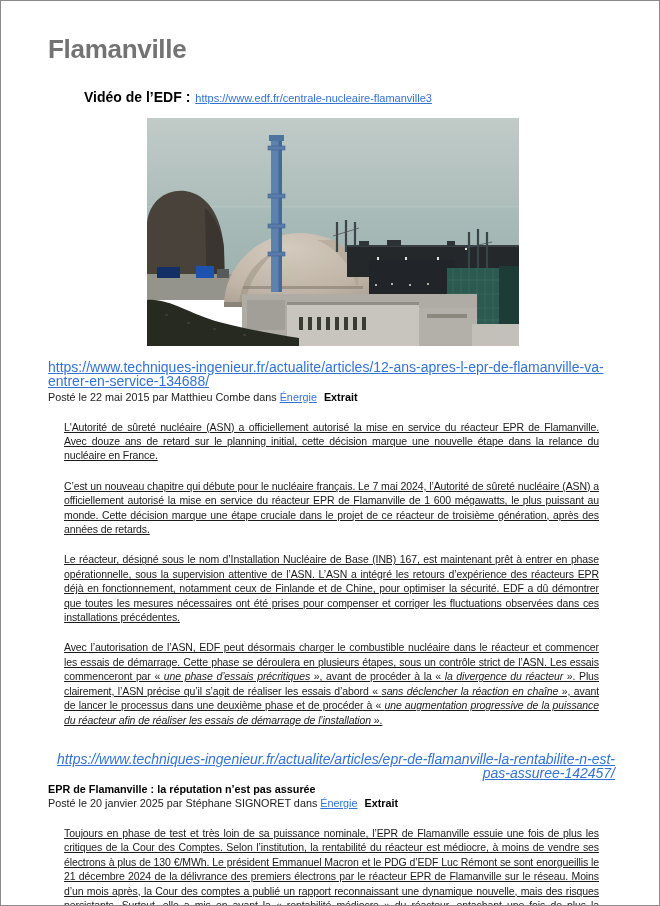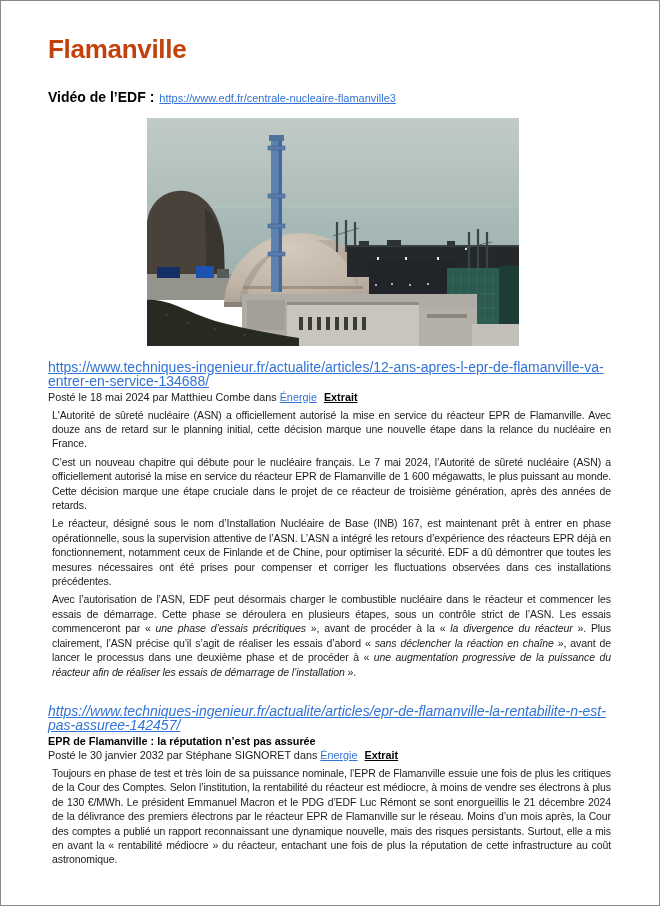--- a/index.html
+++ b/index.html
@@ -3,37 +3,37 @@
 <meta charset="utf-8">
 <style>
   html,body{margin:0;padding:0;background:#ffffff;}
   body{font-family:"Liberation Sans","DejaVu Sans",sans-serif;color:#1b1b1b;}
   .page{
     width:660px;height:906px;box-sizing:border-box;
     border:1px solid #8a8a8a;background:#ffffff;overflow:hidden;
   }
   .content{padding:34px 44px 0 47px;}
   .doc-title{
-    font-size:26px;font-weight:bold;color:#c2410c;
+    font-size:26px;font-weight:bold;color:#737373;
     margin:0;line-height:1.1;letter-spacing:-0.3px;
   }
-  .video-line{margin-top:25px;font-size:14px;white-space:nowrap;}
+  .video-line{margin-top:25px;font-size:14px;white-space:nowrap;margin-left:36px;}
   .video-label{font-weight:bold;color:#000;margin-right:5px;}
   a.link{color:#3273d6;text-decoration:underline;cursor:pointer;}
   .video-link{font-size:11px;}
   .figure-wrap{margin:13px 0 0 99px;width:372px;height:228px;line-height:0;}
   .article{margin-top:14px;}
   .article.second{margin-top:25px;}
   .art-link{font-size:14px;line-height:14px;display:inline-block;}
-  .art-link.italic{font-style:italic;}
+  .art-link.italic{font-style:italic;text-align:right;}
   .meta{font-size:10.8px;line-height:14px;color:#1b1b1b;}
-  .meta .extrait{font-weight:bold;margin-left:7px;color:#000;text-decoration:underline;}
+  .meta .extrait{font-weight:bold;margin-left:7px;color:#000;}
   .headline{font-size:10.8px;line-height:14px;font-weight:bold;color:#000;}
   .body-text{font-size:10.5px;line-height:14.4px;text-align:justify;letter-spacing:-0.1px;}
-  .body-text .para{margin:4px;}
+  .body-text .para{margin:16px;text-decoration:underline;}
   .body-text .it{font-style:italic;}
 </style>
 </head>
 <body>
 
 <div class="page">
   <div class="content">
 
     <h1 class="doc-title">Flamanville</h1>
 
@@ -160,35 +160,35 @@
             <rect x="258" y="139" width="2" height="3"></rect>
           <rect x="290" y="139" width="2" height="3"></rect>
             <rect x="318" y="130" width="2" height="2"></rect>
         </g>
       </svg>
     </div>
 
     <div class="article">
       <a class="link art-link">https://www.techniques-ingenieur.fr/actualite/articles/12-ans-apres-l-epr-de-flamanville-va-entrer-en-service-134688/</a>
       <div class="meta">
-        <span>Posté le 18 mai 2024 par Matthieu Combe dans </span><a class="link">Énergie</a><span class="extrait">Extrait</span>
+        <span>Posté le 22 mai 2015 par Matthieu Combe dans </span><a class="link">Énergie</a><span class="extrait">Extrait</span>
       </div>
       <div class="body-text">
           <div class="para"><span>L'Autorité de sûreté nucléaire (ASN) a officiellement autorisé la mise en service du réacteur EPR de Flamanville. Avec douze ans de retard sur le planning initial, cette décision marque une nouvelle étape dans la relance du nucléaire en France.</span></div>
           <div class="para"><span>C’est un nouveau chapitre qui débute pour le nucléaire français. Le 7 mai 2024, l’Autorité de sûreté nucléaire (ASN) a officiellement autorisé la mise en service du réacteur EPR de Flamanville de 1 600 mégawatts, le plus puissant au monde. Cette décision marque une étape cruciale dans le projet de ce réacteur de troisième génération, après des années de retards.</span></div>
           <div class="para"><span>Le réacteur, désigné sous le nom d’Installation Nucléaire de Base (INB) 167, est maintenant prêt à entrer en phase opérationnelle, sous la supervision attentive de l’ASN. L’ASN a intégré les retours d’expérience des réacteurs EPR déjà en fonctionnement, notamment ceux de Finlande et de Chine, pour optimiser la sécurité. EDF a dû démontrer que toutes les mesures nécessaires ont été prises pour compenser et corriger les fluctuations observées dans ces installations précédentes.</span></div>
           <div class="para"><span>Avec l’autorisation de l’ASN, EDF peut désormais charger le combustible nucléaire dans le réacteur et commencer les essais de démarrage. Cette phase se déroulera en plusieurs étapes, sous un contrôle strict de l’ASN. Les essais commenceront par « </span><span class="it">une phase d’essais précritiques</span><span> », avant de procéder à la « </span><span class="it">la divergence du réacteur</span><span> ». Plus clairement, l’ASN précise qu’il s’agit de réaliser les essais d’abord « </span><span class="it">sans déclencher la réaction en chaîne</span><span> », avant de lancer le processus dans une deuxième phase et de procéder à « </span><span class="it">une augmentation progressive de la puissance du réacteur afin de réaliser les essais de démarrage de l’installation</span><span> ».</span></div>
         </div>
     </div>
 
     <div class="article second">
       <a class="link art-link italic">https://www.techniques-ingenieur.fr/actualite/articles/epr-de-flamanville-la-rentabilite-n-est-pas-assuree-142457/</a>
       <div class="headline">EPR de Flamanville : la réputation n’est pas assurée</div>
       <div class="meta">
-        <span>Posté le 30 janvier 2032 par Stéphane SIGNORET dans </span><a class="link">Énergie</a><span class="extrait">Extrait</span>
+        <span>Posté le 20 janvier 2025 par Stéphane SIGNORET dans </span><a class="link">Énergie</a><span class="extrait">Extrait</span>
       </div>
       <div class="body-text">
           <div class="para"><span>Toujours en phase de test et très loin de sa puissance nominale, l’EPR de Flamanville essuie une fois de plus les critiques de la Cour des Comptes. Selon l’institution, la rentabilité du réacteur est médiocre, à moins de vendre ses électrons à plus de 130 €/MWh. Le président Emmanuel Macron et le PDG d’EDF Luc Rémont se sont enorgueillis le 21 décembre 2024 de la délivrance des premiers électrons par le réacteur EPR de Flamanville sur le réseau. Moins d’un mois après, la Cour des comptes a publié un rapport reconnaissant une dynamique nouvelle, mais des risques persistants. Surtout, elle a mis en avant la « rentabilité médiocre » du réacteur, entachant une fois de plus la réputation de cette infrastructure au coût astronomique.</span></div>
         </div>
     </div>
 
   </div>
 </div>
 
 </body></html>

